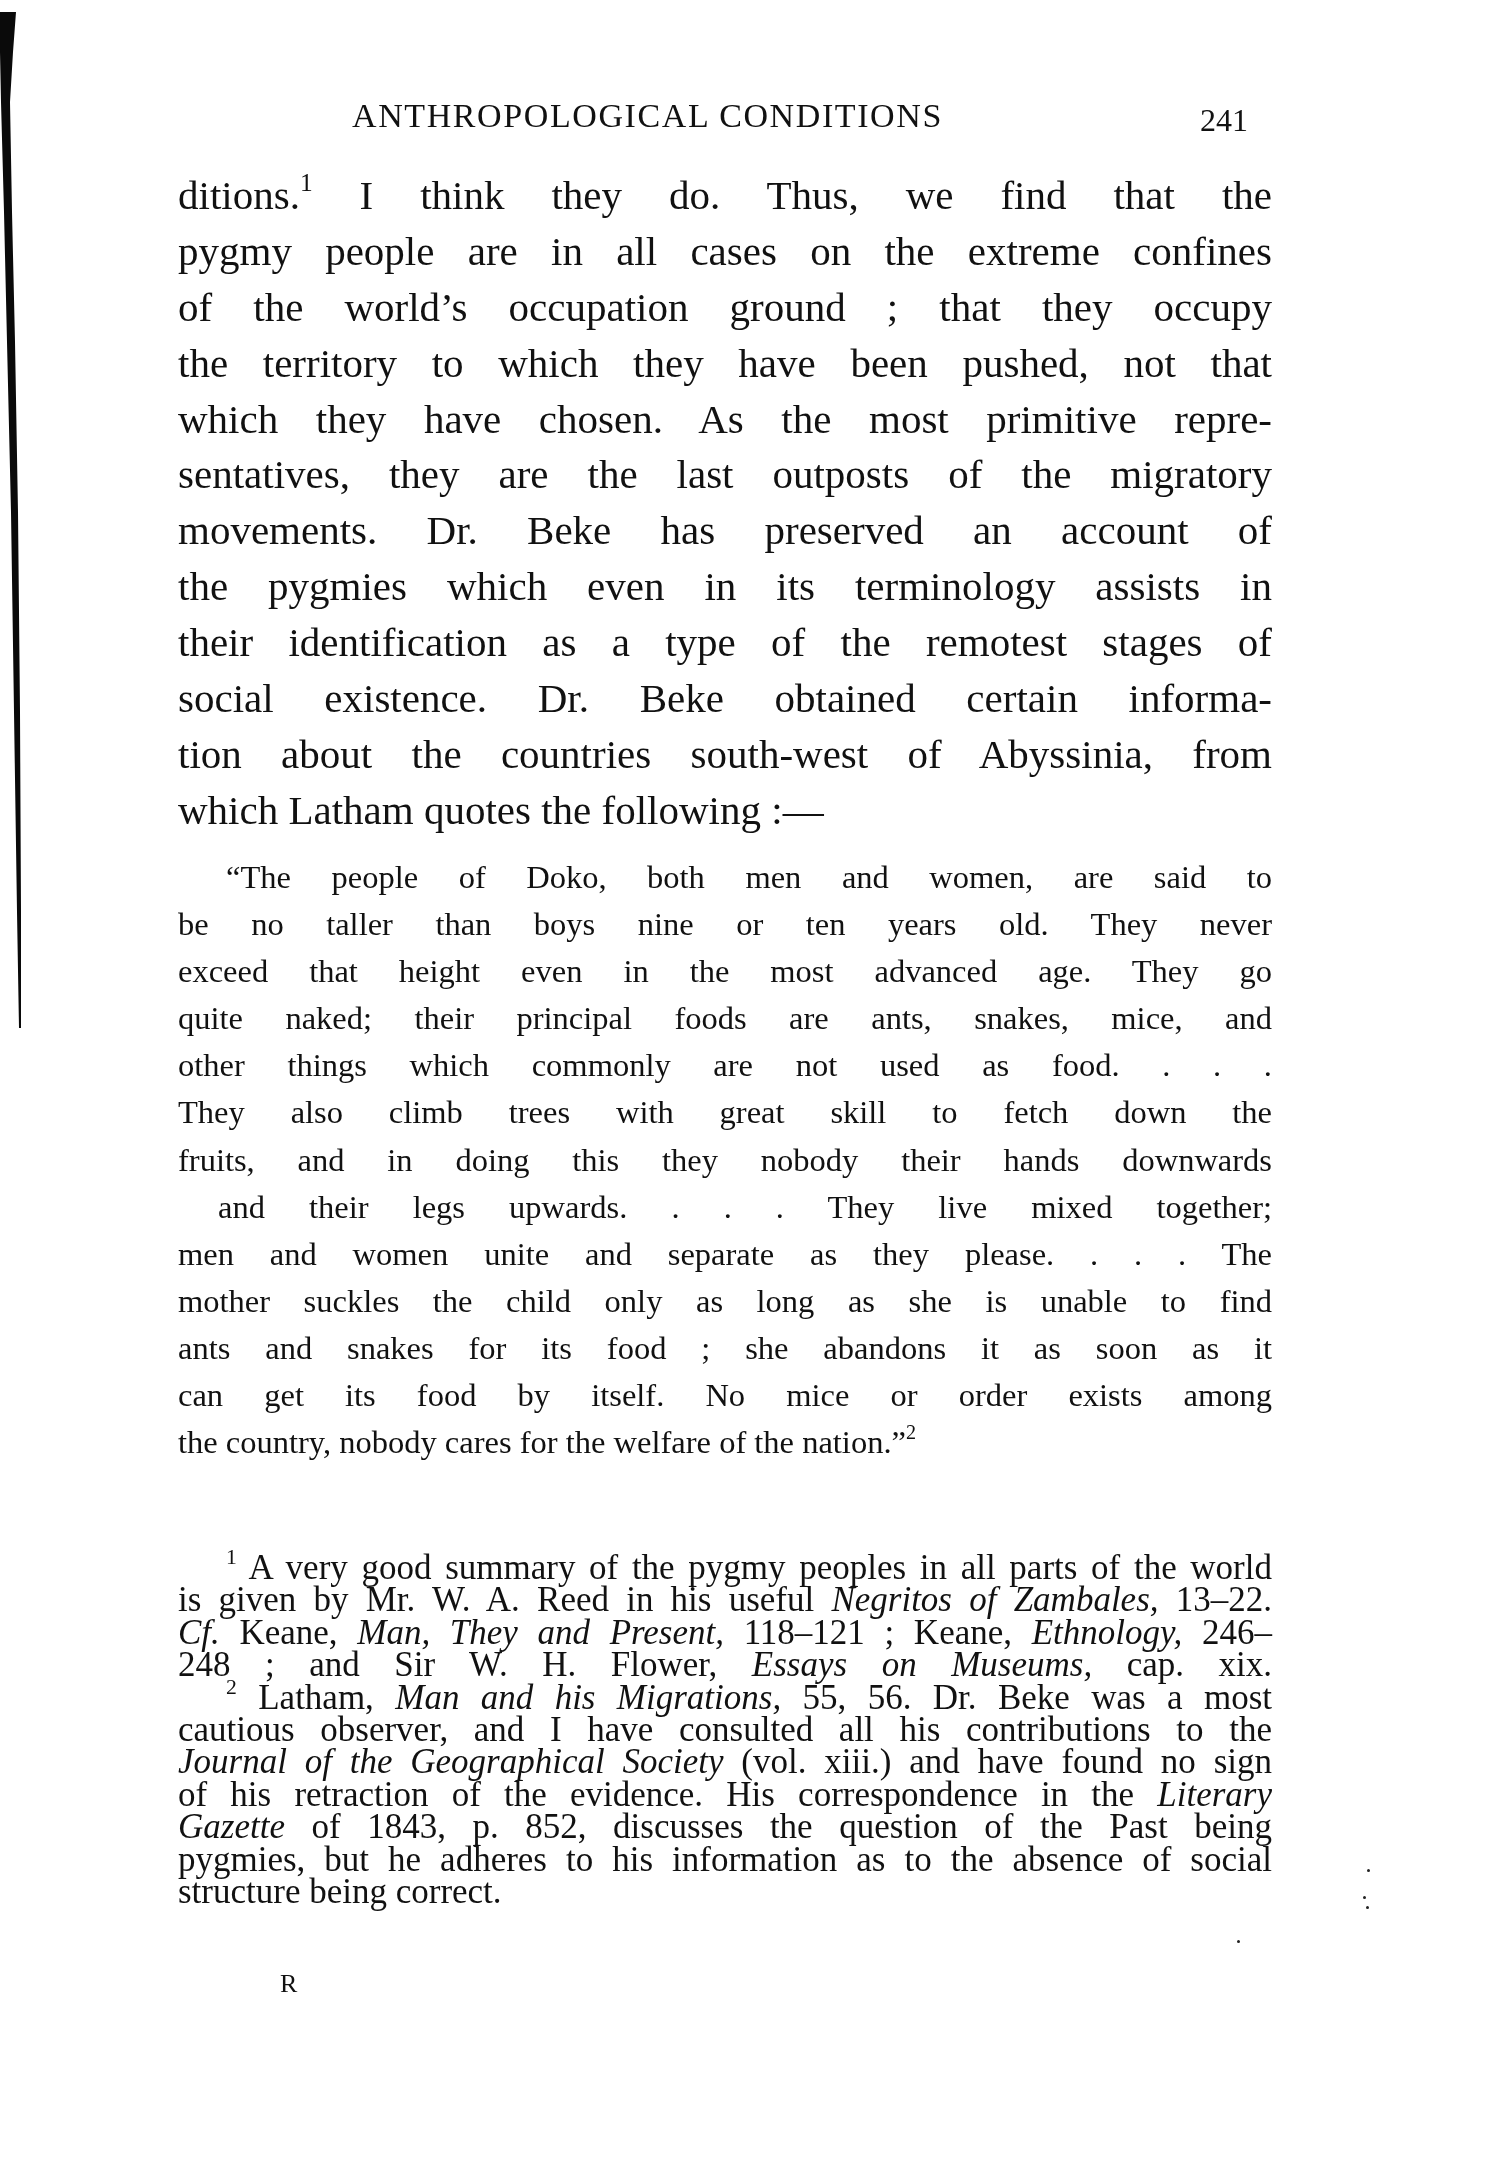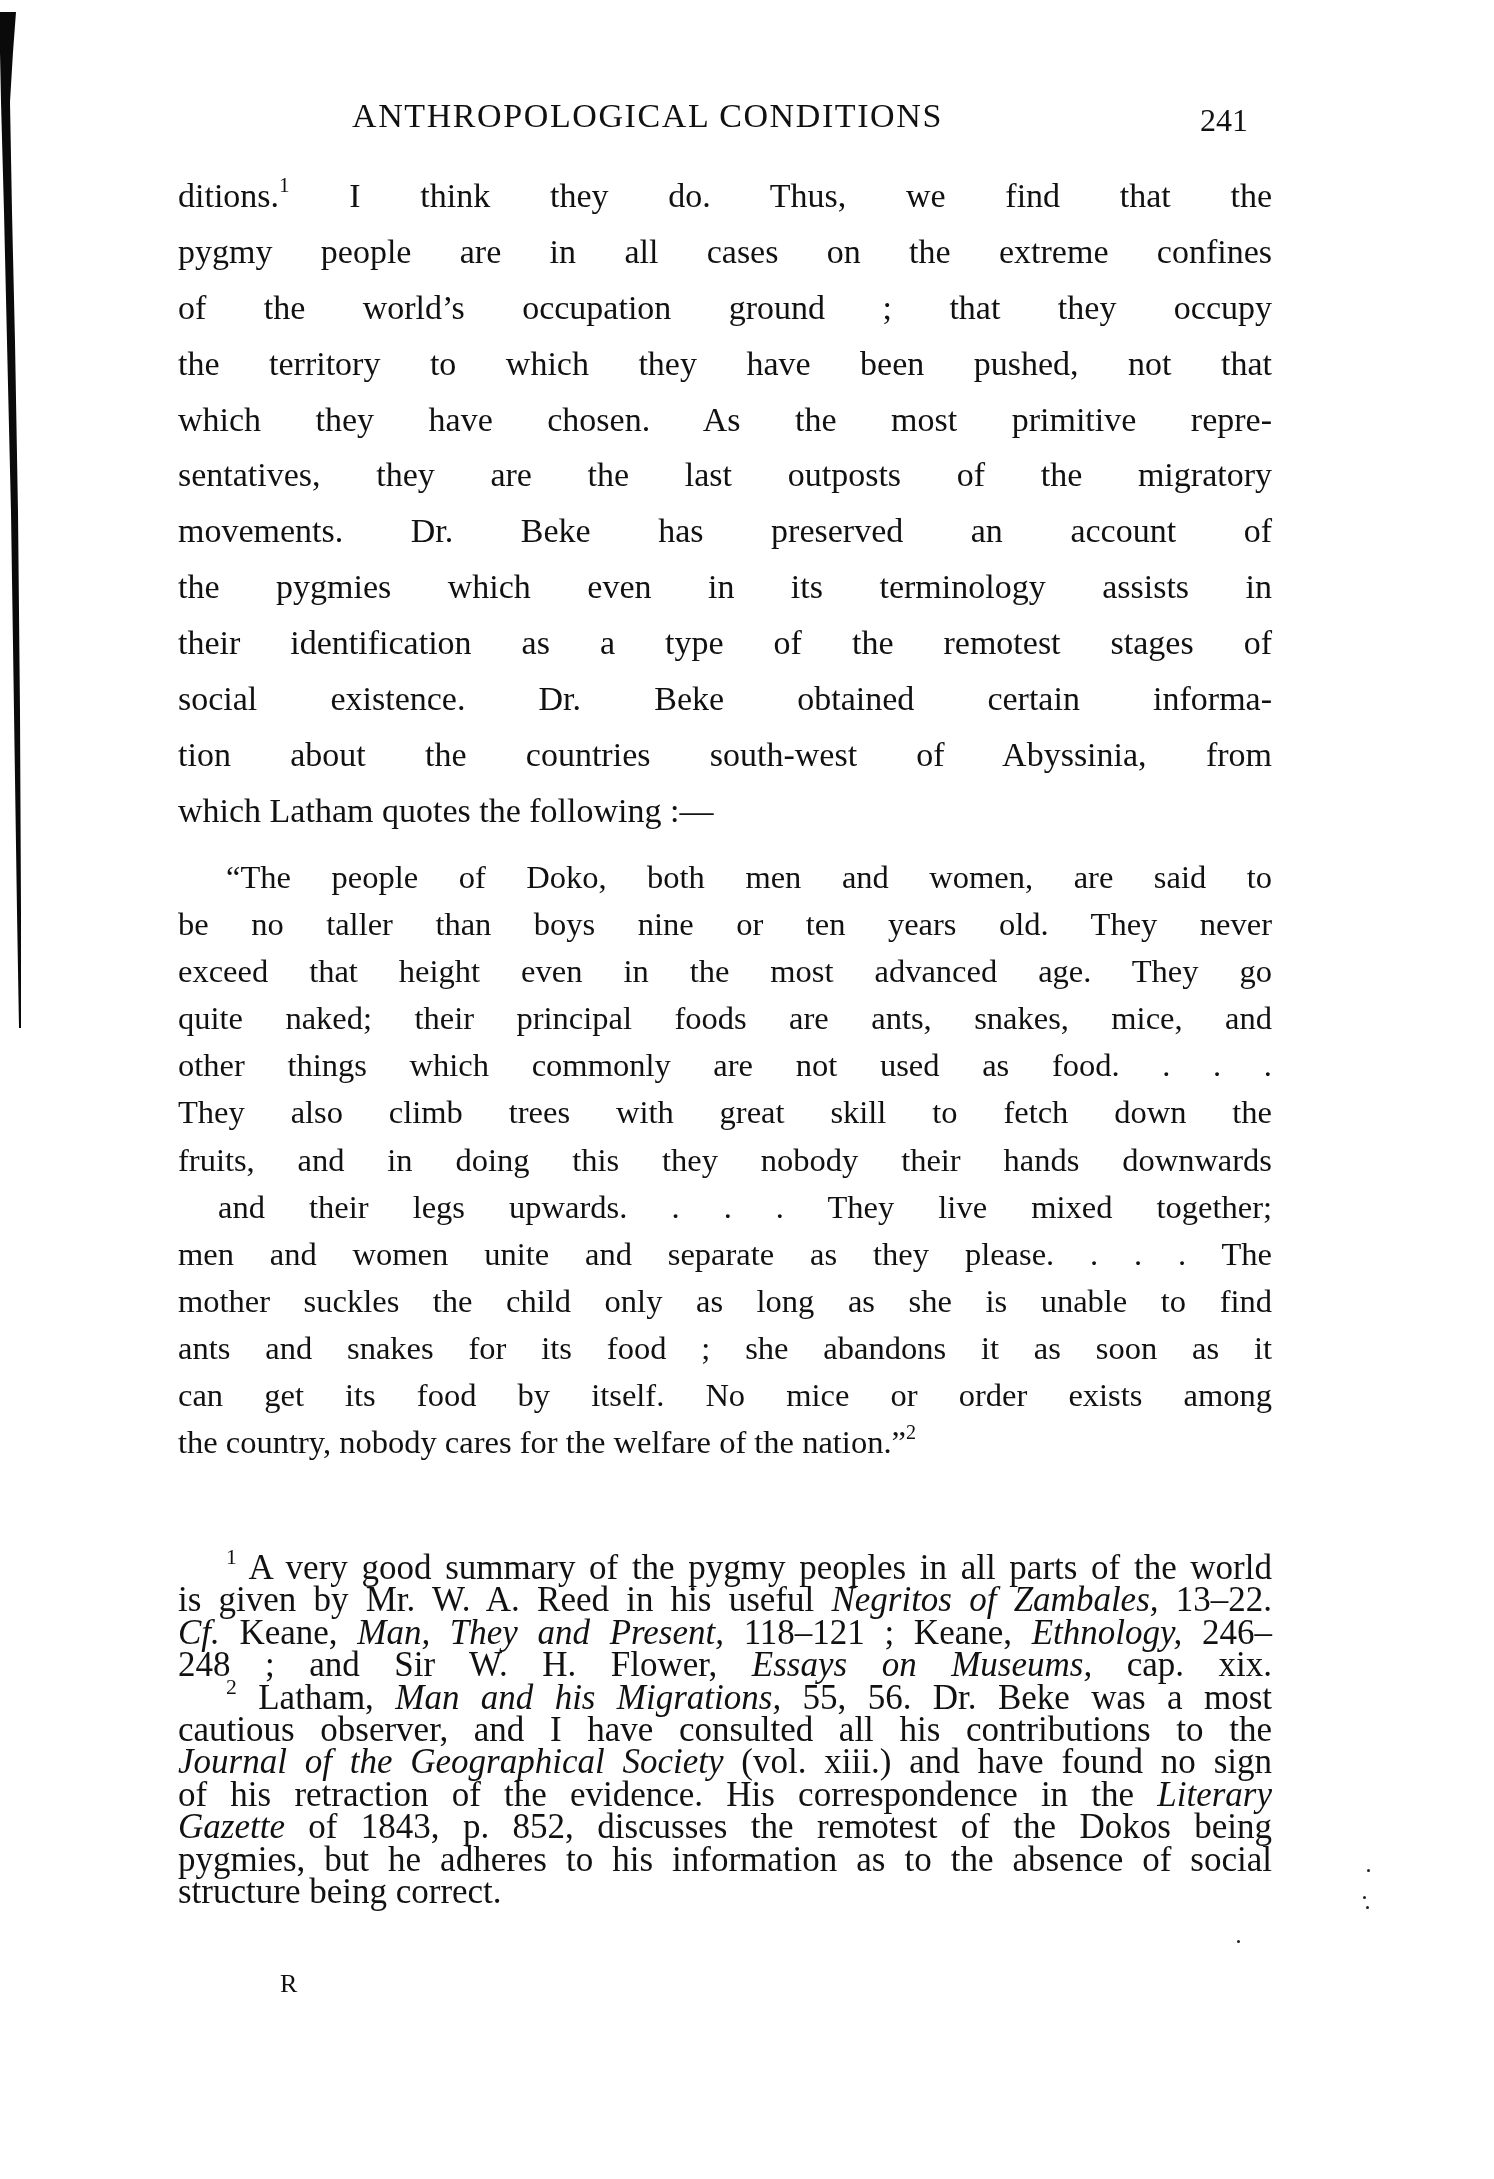--- a/index.html
+++ b/index.html
@@ -5,21 +5,21 @@
   html, body { margin: 0; padding: 0; background: #ffffff; }
   body { width: 1494px; height: 2179px; position: relative; overflow: hidden;
          font-family: "Liberation Serif", "DejaVu Serif", serif; color: #111111; }
   .edge-shadow { position: absolute; left: 0; top: 12px; width: 22px; height: 1016px; }
   .running-head { position: absolute; top: 96px; left: 178px; width: 1092px; height: 44px; }
   .running-title { position: absolute; left: 174px; top: 0; font-size: 34px; letter-spacing: 1.6px; line-height: 40px; }
   .page-number { position: absolute; right: 22px; top: 4px; font-size: 32px; line-height: 40px; }
   .block { position: absolute; left: 178px; width: 1094px; }
   .line { display: block; text-align: justify; text-align-last: justify; white-space: nowrap; overflow: visible; }
   .line.last { text-align-last: left; }
-  .body-text { top: 168px; font-size: 34px; }
+  .body-text { top: 168px; font-size: 41px; }
   .body-text .line { height: 55.9px; line-height: 55.9px; }
   .quote-text { top: 854px; font-size: 32.5px; }
   .quote-text .line { height: 47.1px; line-height: 47.1px; }
   .quote-text .line.indent { padding-left: 48px; }
   .foot-text { top: 1552px; font-size: 35px; }
   .foot-text .line { height: 32.4px; line-height: 32.4px; }
   .foot-text .line.indent { padding-left: 48px; }
   .line span.sup { font-size: 0.62em; vertical-align: 0.7em; line-height: 0; }
   .it { font-style: italic; }
   .signature { position: absolute; left: 280px; top: 1968px; font-size: 26px; line-height: 32px; }
@@ -70,21 +70,21 @@
 
 <div class="block foot-text">
     <span class="line indent"><span style="white-space: nowrap; word-spacing: 0px;"><span class="sup">1</span><span> A very good summary of the pygmy peoples in all parts of the world</span></span></span>
     <span class="line"><span style="white-space: nowrap; word-spacing: -0.00240385px;"><span>is given by Mr. W. A. Reed in his useful </span><span class="it">Negritos of Zambales,</span><span> 13–22.</span></span></span>
     <span class="line"><span style="white-space: nowrap; word-spacing: -0.0015625px;"><span class="it">Cf.</span><span> Keane, </span><span class="it">Man, They and Present,</span><span> 118–121 ; Keane, </span><span class="it">Ethnology,</span><span> 246–</span></span></span>
     <span class="line"><span style="white-space: nowrap; word-spacing: 0px;"><span>248 ; and Sir W. H. Flower, </span><span class="it">Essays on Museums,</span><span> cap. xix.</span></span></span>
     <span class="line indent"><span style="white-space: nowrap; word-spacing: 0px;"><span class="sup">2</span><span> Latham, </span><span class="it">Man and his Migrations,</span><span> 55, 56. Dr. Beke was a most</span></span></span>
     <span class="line"><span style="white-space: nowrap; word-spacing: 0px;"><span>cautious observer, and I have consulted all his contributions to the</span></span></span>
     <span class="line"><span style="white-space: nowrap; word-spacing: 0px;"><span class="it">Journal of the Geographical Society</span><span> (vol. xiii.) and have found no sign</span></span></span>
     <span class="line"><span style="white-space: nowrap; word-spacing: 0px;"><span>of his retraction of the evidence. His correspondence in the </span><span class="it">Literary</span></span></span>
-    <span class="line"><span style="white-space: nowrap; word-spacing: 0px;"><span class="it">Gazette</span><span> of 1843, p. 852, discusses the remotest of the Dokos being</span></span></span>
+    <span class="line"><span style="white-space: nowrap; word-spacing: 0px;"><span class="it">Gazette</span><span> of 1843, p. 852, discusses the question of the Past being</span></span></span>
     <span class="line"><span style="white-space: nowrap; word-spacing: 0px;"><span>pygmies, but he adheres to his information as to the absence of social</span></span></span>
     <span class="line last"><span>structure being correct.</span></span>
   </div>
 
 <div class="signature">R</div>
 
 <span class="speck" style="left:1367px;top:1869px;"></span>
 <span class="speck" style="left:1363px;top:1896px;"></span>
 <span class="speck" style="left:1366px;top:1906px;"></span>
 <span class="speck" style="left:1237px;top:1940px;"></span>

